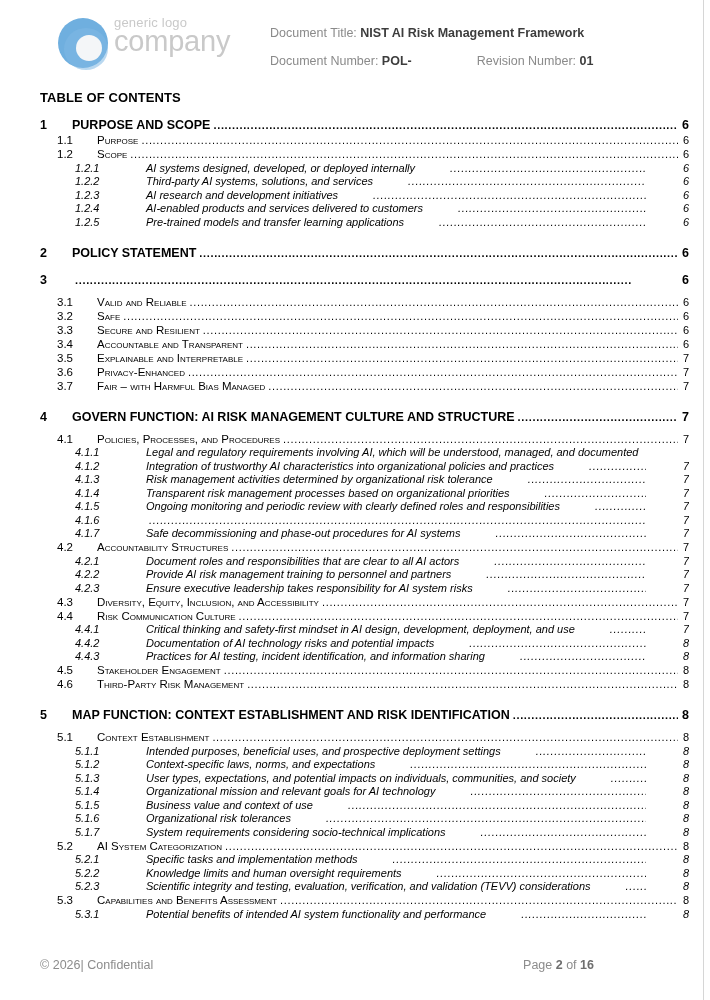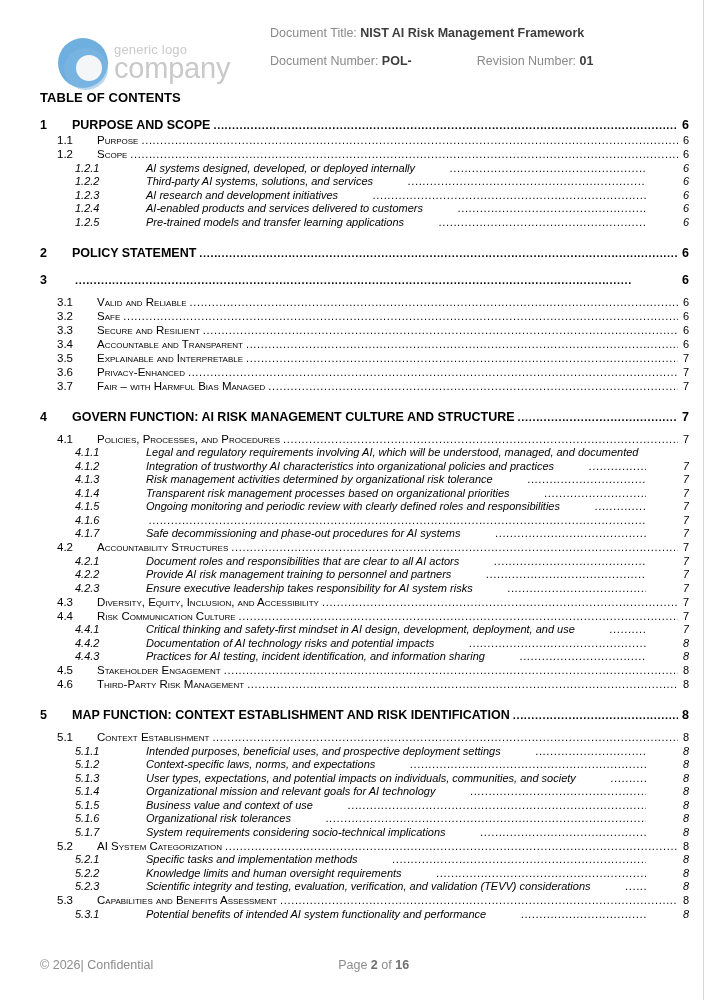--- a/index.html
+++ b/index.html
@@ -29,25 +29,23 @@
   
   .doc-header {
     display: flex;
     align-items: flex-start;
     padding: 14px 10px 0 56px;
     height: 78px;
     box-sizing: border-box;
   }
   .logo-block {
     display: flex;
-    align-items: center;
     width: 200px;
     flex: 0 0 200px;
     padding-top: 2px;
-    margin-top: 20px;
   }
   .logo-mark {
     position: relative;
     width: 54px;
     height: 54px;
     flex: 0 0 54px;
   }
   .logo-mark .disc {
     position: absolute;
     left: 2px; top: 2px;
@@ -192,21 +190,21 @@
     box-sizing: border-box;
     padding: 0 40px 0 40px;
     display: flex;
     align-items: baseline;
     font-size: 12.5px;
     color: #8c8c8c;
   }
   .footer-left { flex: 0 0 auto; }
   .footer-center {
     flex: 1 1 auto;
-    text-align: center;
+    text-align: right;
     padding-right: 70px;
   }
   .footer-center b { color: #6f6f6f; }
   .fc-seg { color: #8c8c8c; }
 </style>
 </head>
 <body>
 
 <div class="page">
 

